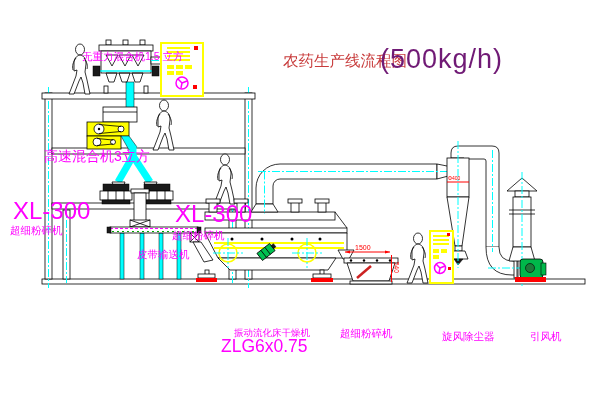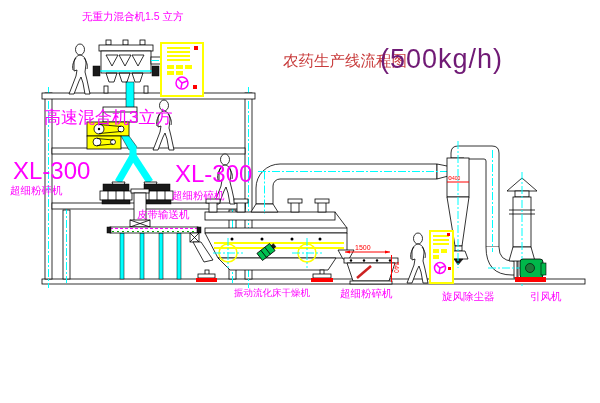--- a/index.html
+++ b/index.html
@@ -1,22 +1,22 @@
 <!DOCTYPE html>
 <html><head>
 <meta charset="utf-8">
 <style>
   html,body{margin:0;padding:0;background:#fff;}
   #canvas{position:relative;width:600px;height:403px;background:#ffffff;overflow:hidden;
           font-family:"Liberation Sans",sans-serif;}
   #art{position:absolute;left:0;top:0;}
-  .lbl{position:absolute;color:#ff00ff;white-space:nowrap;line-height:1;z-index:5;}
+  .lbl{position:absolute;color:#ff00ff;white-space:nowrap;line-height:1;z-index:5;margin-top:40px;}
   .title-zh{position:absolute;color:#c83c3c;font-weight:normal;font-size:15.5px;white-space:nowrap;z-index:5;}
   .title-cap{position:absolute;color:#701a75;font-size:27px;white-space:nowrap;z-index:5;letter-spacing:1px;}
-  .f10{font-size:10.5px;} .f9{font-size:9.5px;} .f11{font-size:17px;} .f18{font-size:24px;} .f17{font-size:17.5px;}
+  .f10{font-size:10.5px;} .f9{font-size:9.5px;} .f11{font-size:14px;} .f18{font-size:24px;} .f17{font-size:17.5px;}
   svg .k{stroke:#000;stroke-width:.8;fill:#fff;}
   svg .ln{stroke:#000;stroke-width:.8;fill:none;}
   svg .dk{fill:#1a1a1a;stroke:#000;stroke-width:.5;}
   svg .cyf{fill:#00ffff;stroke:#000;stroke-width:.5;}
   svg .cyl{stroke:#00ffff;stroke-width:1;fill:none;stroke-dasharray:8 2 2 2;}
   svg .ylw{stroke:#ffff00;fill:none;}
   svg .red{fill:#ff0000;stroke:none;}
   svg .rln{stroke:#ff0000;stroke-width:1;fill:none;}
   svg .mgl{stroke:#ff00ff;fill:none;}
   svg text.dim{fill:#ff0000;font-family:"Liberation Sans",sans-serif;}
@@ -302,16 +302,17 @@
   <div class="title-cap" style="left:380px;top:44px">(500kg/h)</div>
 
   <div class="lbl f10" style="left:82px;top:11px">无重力混合机1.5 立方</div>
   <div class="lbl f11" style="left:44px;top:109px">高速混合机3立方</div>
   <div class="lbl f18" style="left:13px;top:159px">XL-300</div>
   <div class="lbl f10" style="left:10px;top:185px">超细粉碎机</div>
   <div class="lbl f18" style="left:175px;top:162px">XL-300</div>
   <div class="lbl f10" style="left:172px;top:190px">超细粉碎机</div>
   <div class="lbl f10" style="left:137px;top:209px">皮带输送机</div>
   <div class="lbl f9" style="left:234px;top:288px">振动流化床干燥机</div>
+  <div class="lbl f17" style="left:221px;top:298px">ZLG6x0.75</div>
   <div class="lbl f10" style="left:340px;top:288px">超细粉碎机</div>
   <div class="lbl f10" style="left:442px;top:291px">旋风除尘器</div>
   <div class="lbl f10" style="left:530px;top:291px">引风机</div>
 </div>
 
 </body></html>

